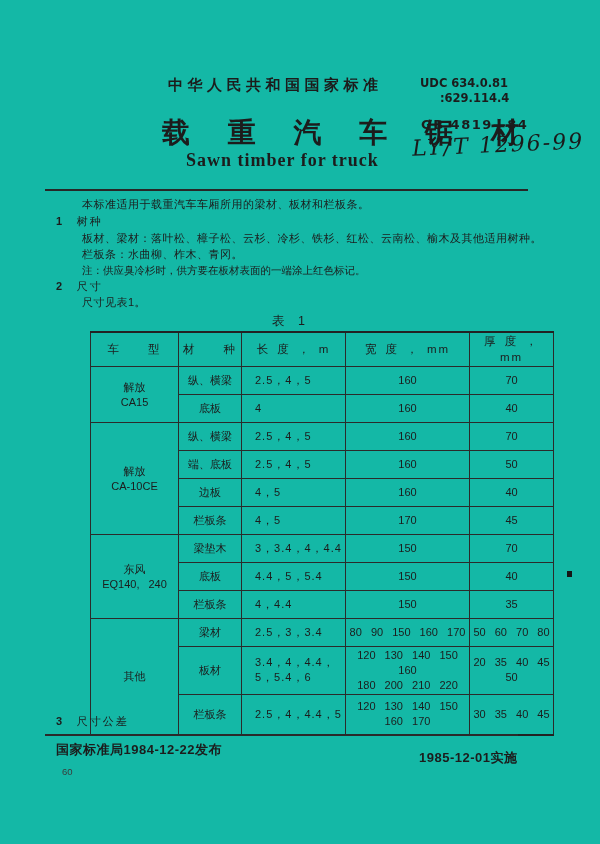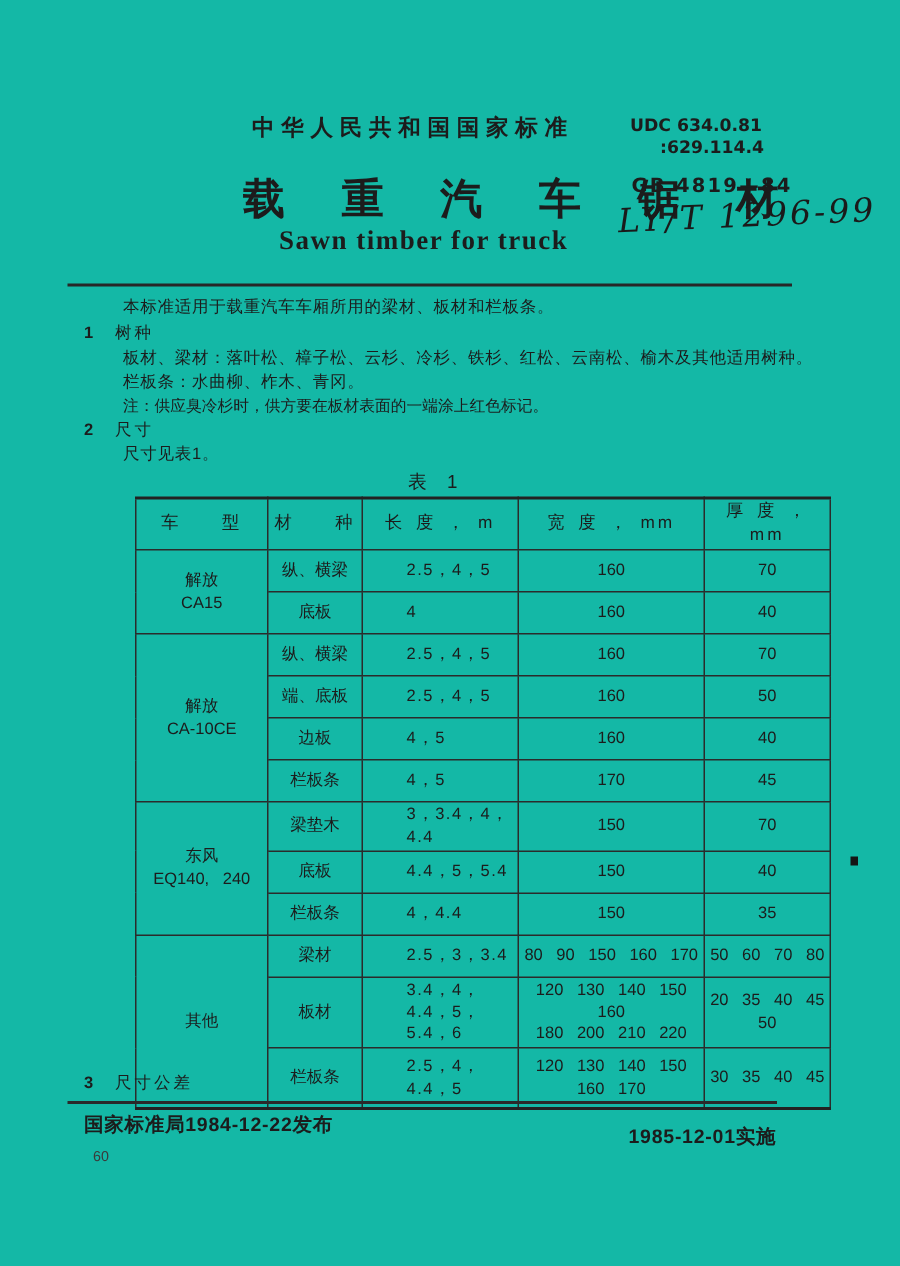--- a/index.html
+++ b/index.html
@@ -50,21 +50,21 @@
     font-size: 11px;
     margin-left: 32px;
   }
   table.t1 th, table.t1 td {
     border: 1px solid #2b2b2b; padding: 1px 3px;
     font-weight: normal; text-align: center; vertical-align: middle;
     white-space: pre-line; word-spacing: 6px; line-height: 1.35;
   }
   table.t1 th { height: 24px; font-size: 11.5px; letter-spacing: 2px; word-spacing: 2px; }
   table.t1 td { height: 25px; }
-  table.t1 td.len { text-align: left; padding-left: 29px; letter-spacing: 1px; }
+  table.t1 td.len { text-align: left; padding-left: 13px; letter-spacing: 1px; }
   table.t1 tr.tall td { height: 37px; }
   .c-veh { width: 88px; } .c-mat { width: 63px; } .c-len { width: 104px; }
   .c-wid { width: 124px; } .c-thk { width: 84px; }
 
   
   .tbl-note { left: 72px; top: 699px; }
   .sec3     { left: 56px; top: 714px; }
   .footer-rule { left: 45px; top: 734px; width: 473px; height: 1.8px; background: #2a2a2a; }
   .issued      { left: 56px;  top: 741px; font-size: 13px; font-weight: bold; letter-spacing: 0.5px; white-space: nowrap; }
   .implemented { left: 419px; top: 749px; font-size: 13px; font-weight: bold; letter-spacing: 0.5px; white-space: nowrap; }

